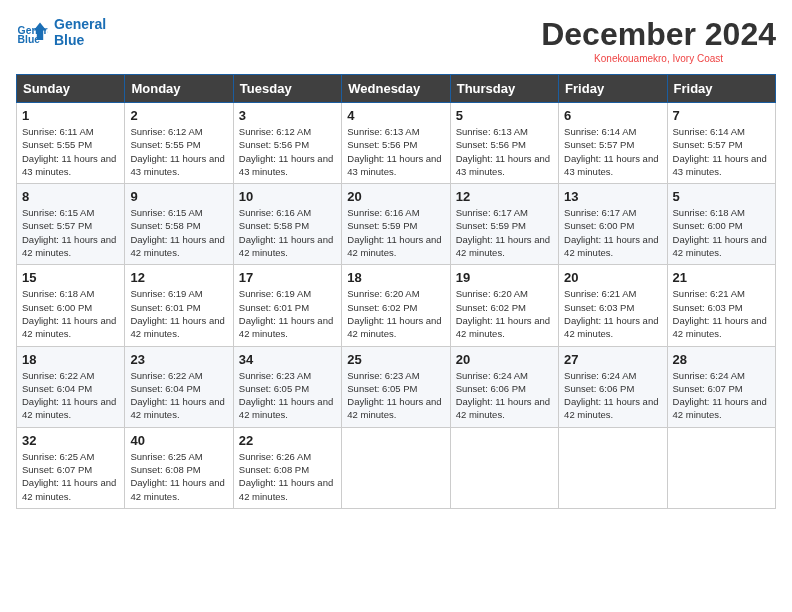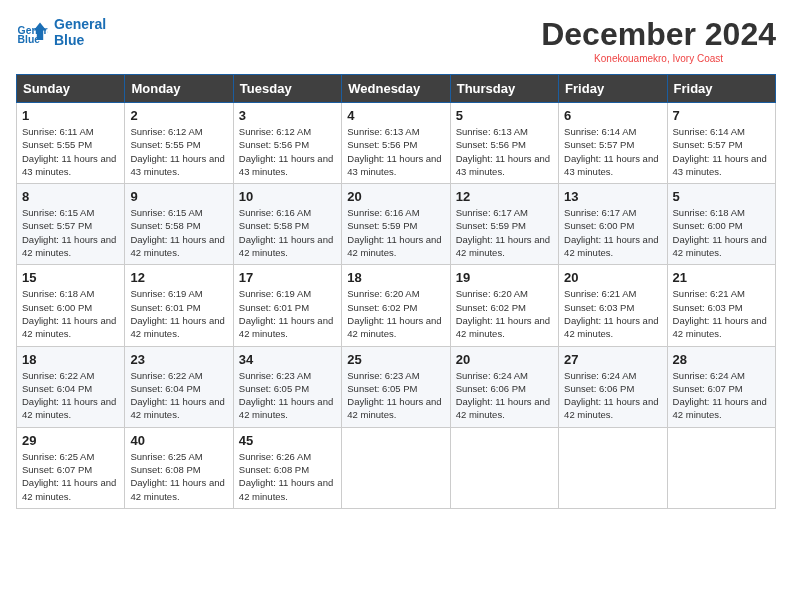--- a/index.html
+++ b/index.html
@@ -226,29 +226,29 @@
           <div class="day-number">27</div>
           <div class="day-info">Sunrise: 6:24 AM<br>Sunset: 6:06 PM<br>Daylight: 11 hours and 42 minutes.</div>
         </td>
         <td>
           <div class="day-number">28</div>
           <div class="day-info">Sunrise: 6:24 AM<br>Sunset: 6:07 PM<br>Daylight: 11 hours and 42 minutes.</div>
         </td>
       </tr>
       <tr>
         <td>
-          <div class="day-number">29</div>
+          <div class="day-number">32</div>
           <div class="day-info">Sunrise: 6:25 AM<br>Sunset: 6:07 PM<br>Daylight: 11 hours and 42 minutes.</div>
         </td>
         <td>
           <div class="day-number">40</div>
           <div class="day-info">Sunrise: 6:25 AM<br>Sunset: 6:08 PM<br>Daylight: 11 hours and 42 minutes.</div>
         </td>
         <td>
-          <div class="day-number">45</div>
+          <div class="day-number">22</div>
           <div class="day-info">Sunrise: 6:26 AM<br>Sunset: 6:08 PM<br>Daylight: 11 hours and 42 minutes.</div>
         </td>
         <td class="empty-cell"></td>
         <td class="empty-cell"></td>
         <td class="empty-cell"></td>
         <td class="empty-cell"></td>
       </tr>
     </tbody>
 </table>
 

